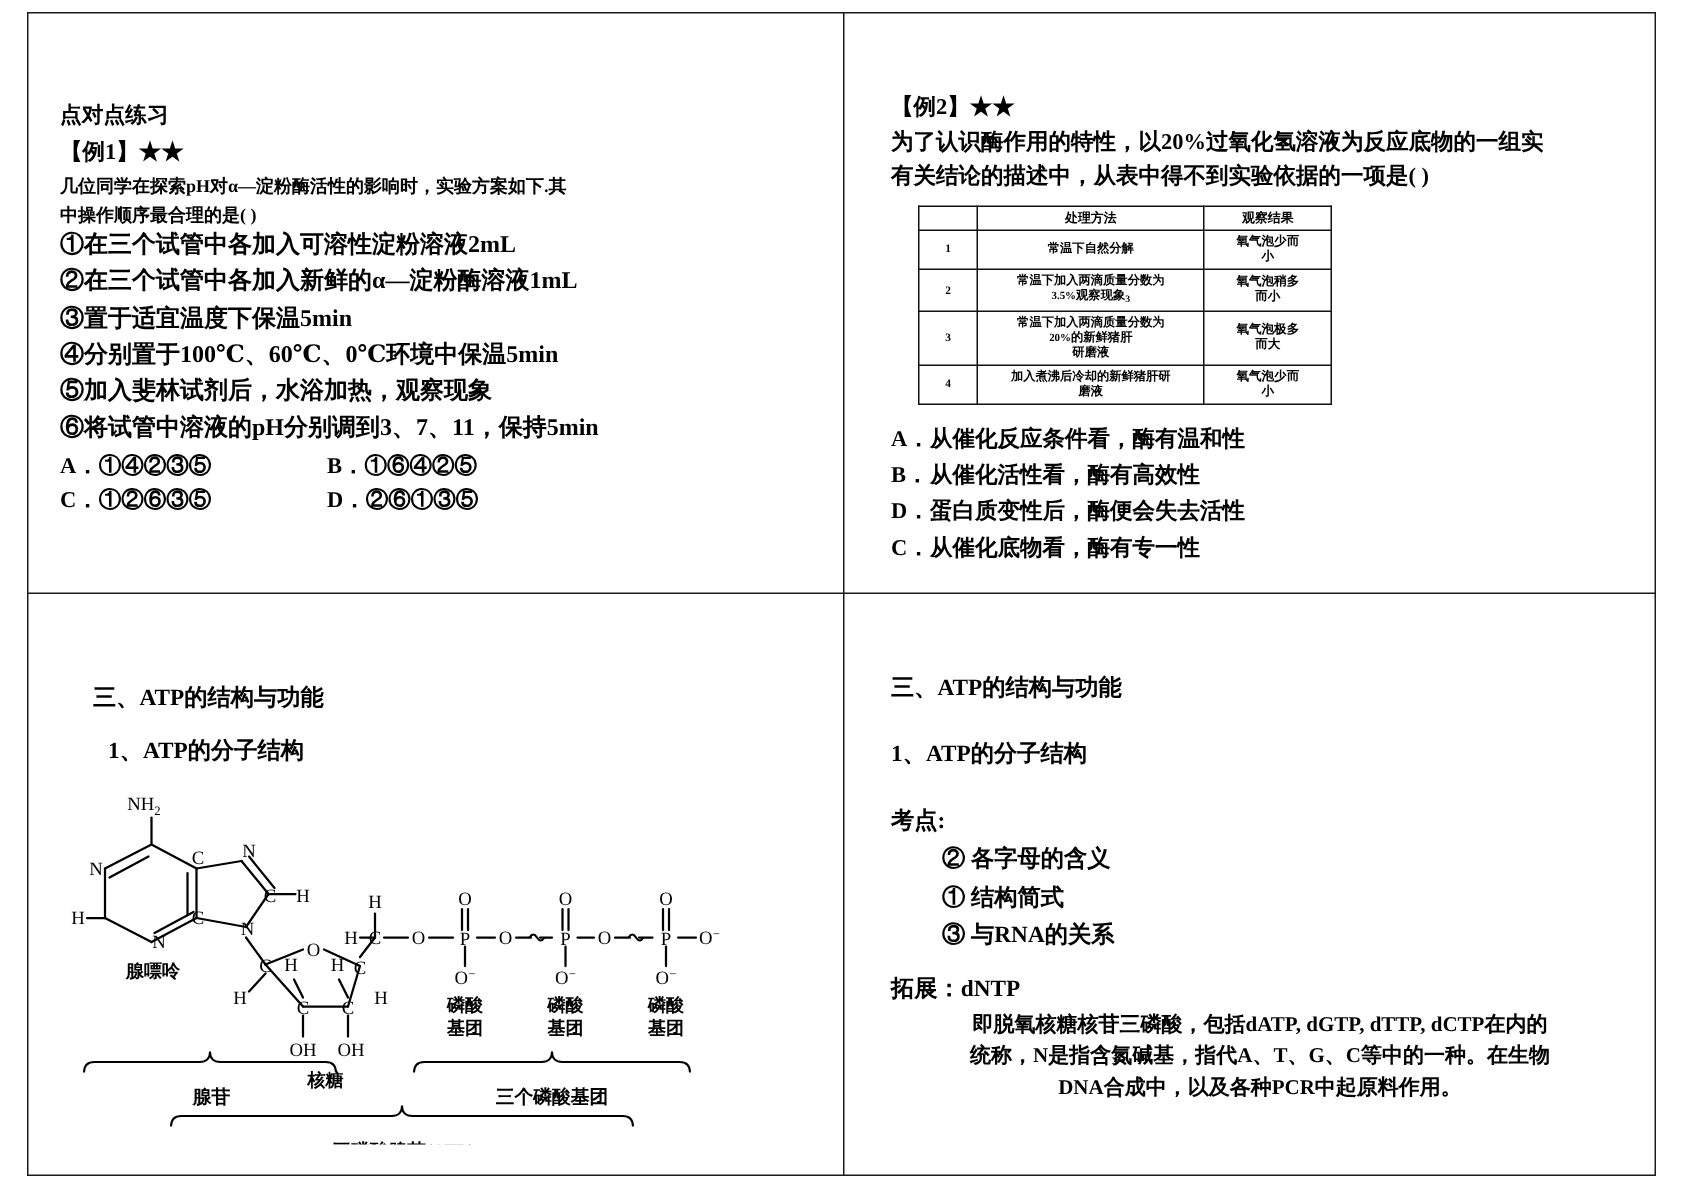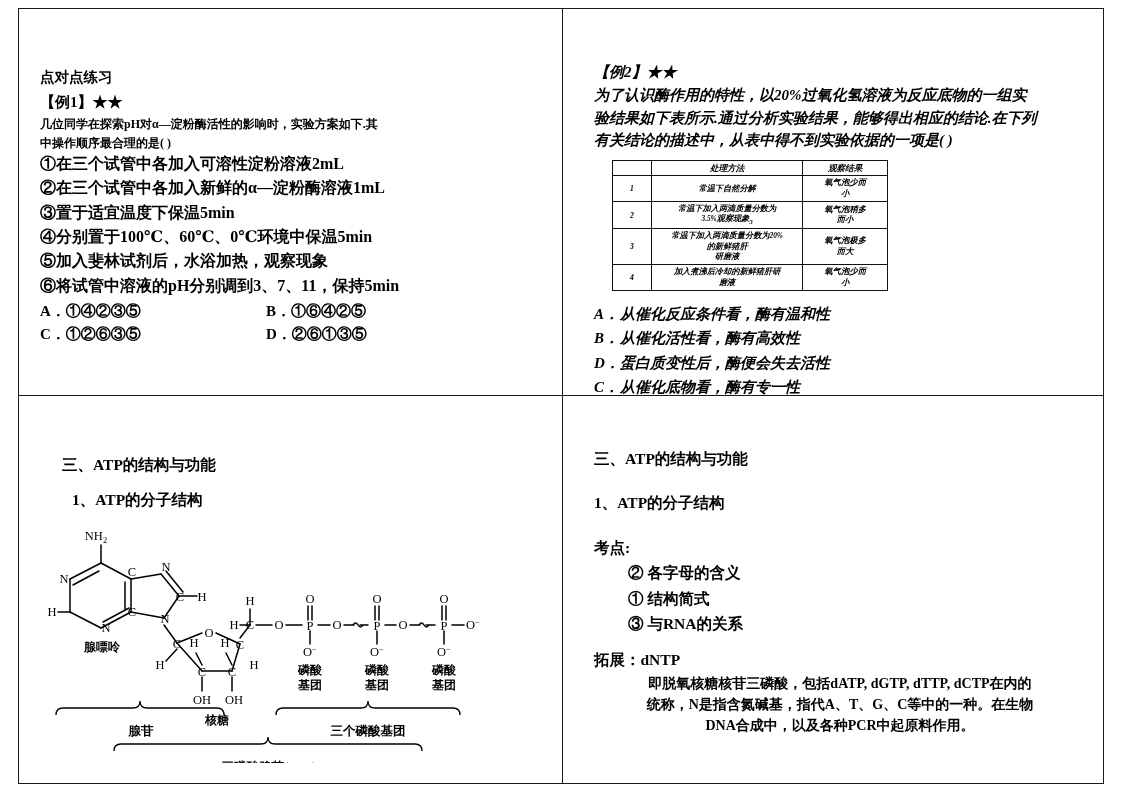--- a/index.html
+++ b/index.html
@@ -13,32 +13,32 @@
   
   .frame{position:absolute;left:18px;top:8px;width:1086px;height:776px;
          border:1.6px solid #1a1a1a;box-sizing:border-box;}
   .v-div{position:absolute;left:562px;top:8px;width:0;height:776px;
          border-left:1.6px solid #1a1a1a;}
   .h-div{position:absolute;left:18px;top:395px;width:1086px;height:0;
          border-top:1.6px solid #1a1a1a;}
 
   .quad{position:absolute;box-sizing:border-box;}
   #q-tl{left:18px;  top:8px;   width:544px; height:387px;}
-  #q-tr{left:562px; top:8px;   width:542px; height:387px;font-style:italic;}
+  #q-tr{left:562px; top:8px;   width:542px; height:387px;}
   #q-bl{left:18px;  top:395px; width:544px; height:389px;}
   #q-br{left:562px; top:395px; width:542px; height:389px;}
 
   
   #q-tl .body{position:absolute;left:22px;top:58px;width:500px;}
   .heading-sm{font-size:14.5px;font-weight:bold;line-height:1.55;margin-bottom:2px;}
   .ex-title{font-size:15px;font-weight:bold;line-height:1.6;margin-bottom:1px;}
   .stem{font-size:12px;font-weight:bold;line-height:1.52;}
   .step{font-size:16px;font-weight:bold;line-height:1.52;}
   .opts{margin-top:2px;}
-  .optrow{display:flex;font-size:15px;font-weight:bold;line-height:1.55;gap:48px;}
+  .optrow{display:flex;font-size:15px;font-weight:bold;line-height:1.55;}
   .optrow .o1{width:178px;}
   .optrow .o2{width:180px;}
 
   
   #q-tr .body{position:absolute;left:32px;top:52px;width:490px;}
   .ex2-title{font-size:15px;font-weight:bold;line-height:1.6;}
   .p-stem{font-size:15px;font-weight:bold;line-height:1.5;}
 
   
   .tbl-wrap{margin-top:8px;margin-left:18px;}
@@ -103,21 +103,20 @@
           <span class="o2"><span>D．</span><span>②⑥①③⑤</span></span>
         </div>
       </div>
     </div>
   </div>
 
   <div class="quad" id="q-tr">
     <div class="body">
       <div class="ex2-title">【例2】★★</div>
       <div class="p-stem">为了认识酶作用的特性，以20%过氧化氢溶液为反应底物的一组实</div>
-      <div class="p-stem">验结果如下表所示.通过分析实验结果，能够得出相应的结论.在下列</div>
       <div class="p-stem">有关结论的描述中，从表中得不到实验依据的一项是(        )</div>
 
       <div class="tbl-wrap">
         <table class="exp">
           <tbody>
               <tr>
             <th class="num"></th>
             <th class="meth">处理方法</th>
             <th class="res">观察结果</th>
           </tr>

